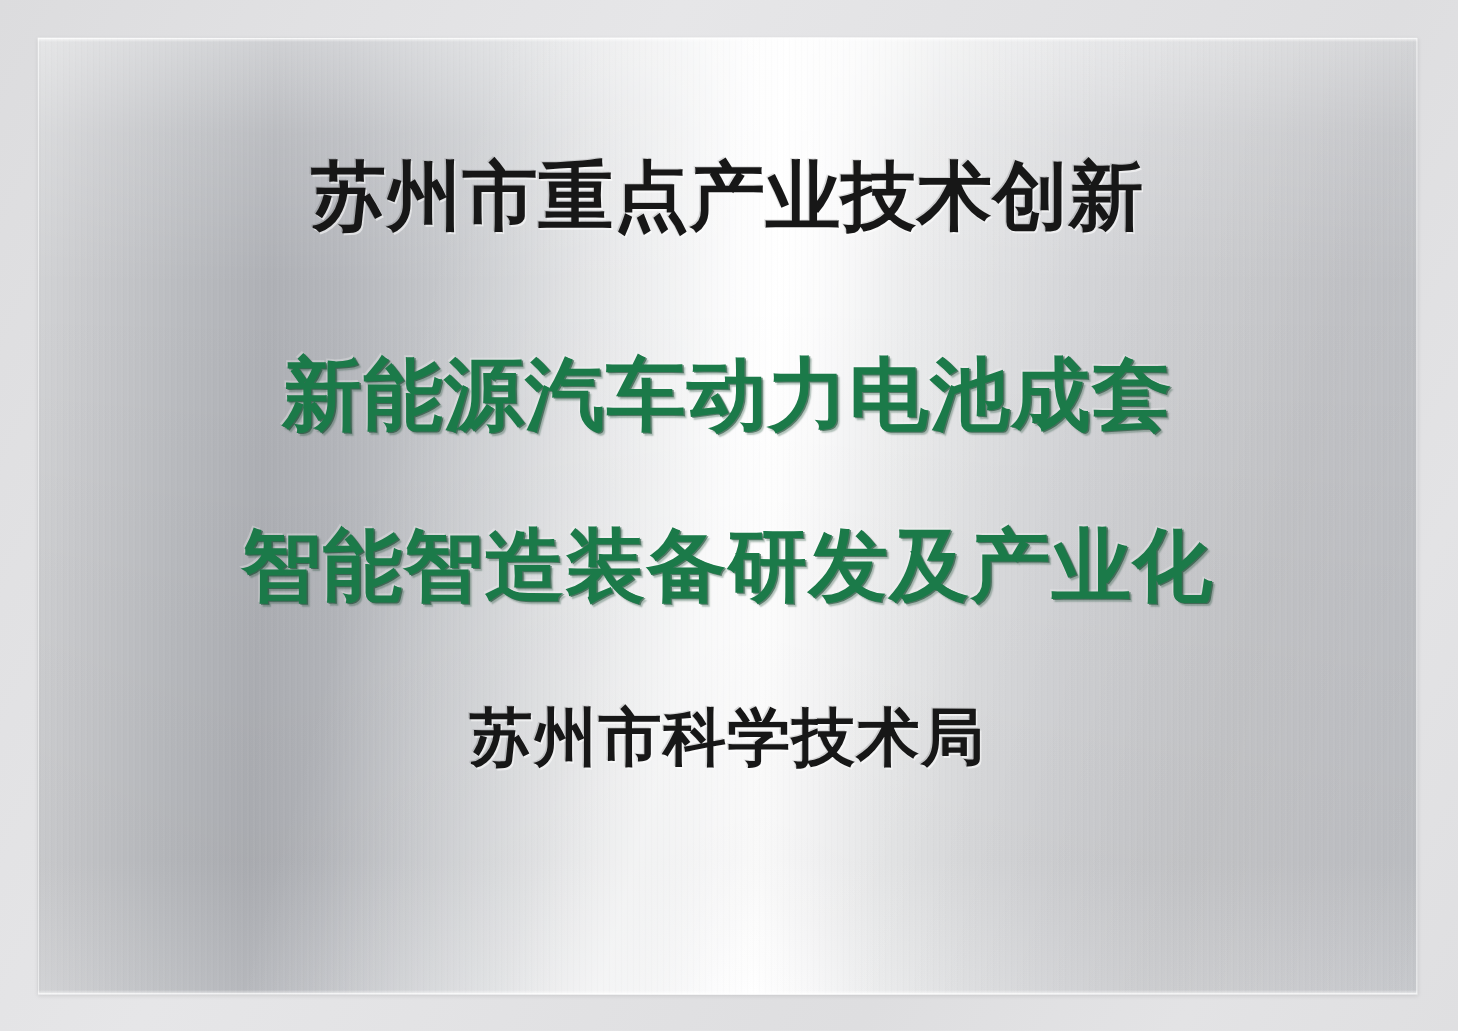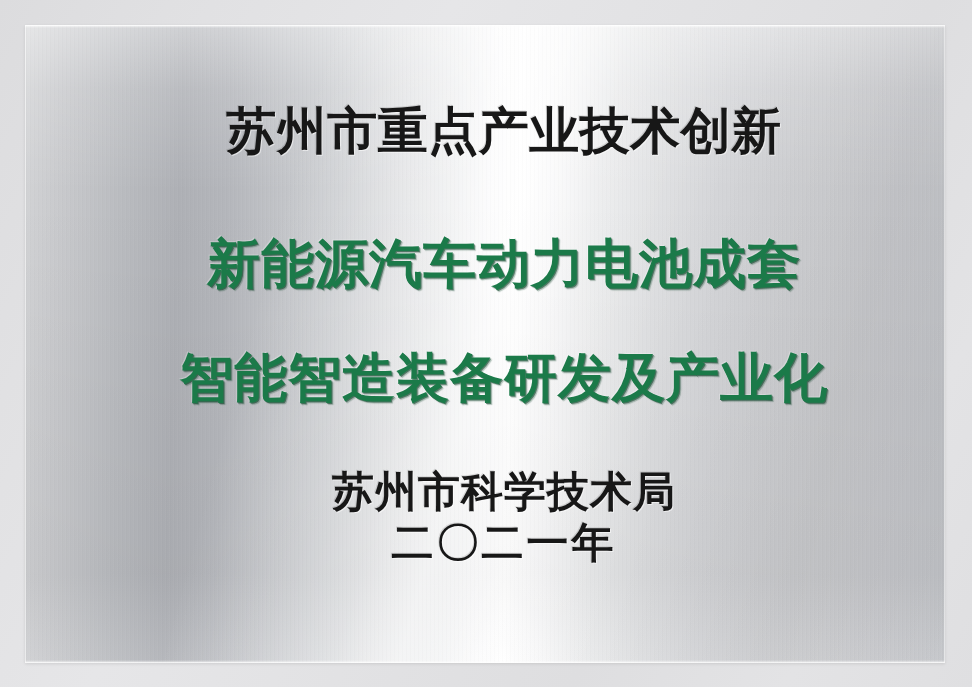--- a/index.html
+++ b/index.html
@@ -129,21 +129,20 @@
     height: 100%;
     text-align: center;
   }
 
   .line {
     white-space: nowrap;
     position: absolute;
     left: 0;
     width: 100%;
     text-align: center;
-    padding-left: 19px;
   }
 
   
   .header-line {
     top: 80px;
     font-size: 50px;
     line-height: 52px;
     font-weight: 700;
     color: #171717;
     letter-spacing: 0.5px;
@@ -204,17 +203,16 @@
     <div id="content">
 
       <div class="line header-line">苏州市重点产业技术创新</div>
 
       <div class="line title-line l1">新能源汽车动力电池成套</div>
 
       <div class="line title-line l2">智能智造装备研发及产业化</div>
 
       <div class="line issuer-line">苏州市科学技术局</div>
 
-      <div class="line year-line">二〇二一年</div>
 
     </div>
   </div>
 </div>
 
 </body></html>

